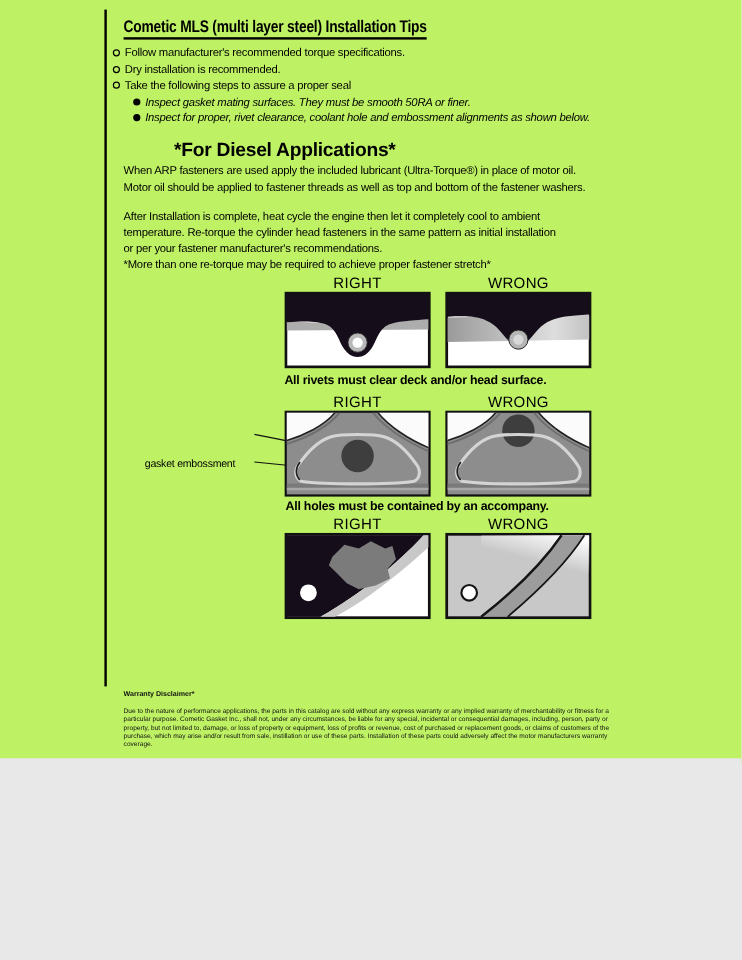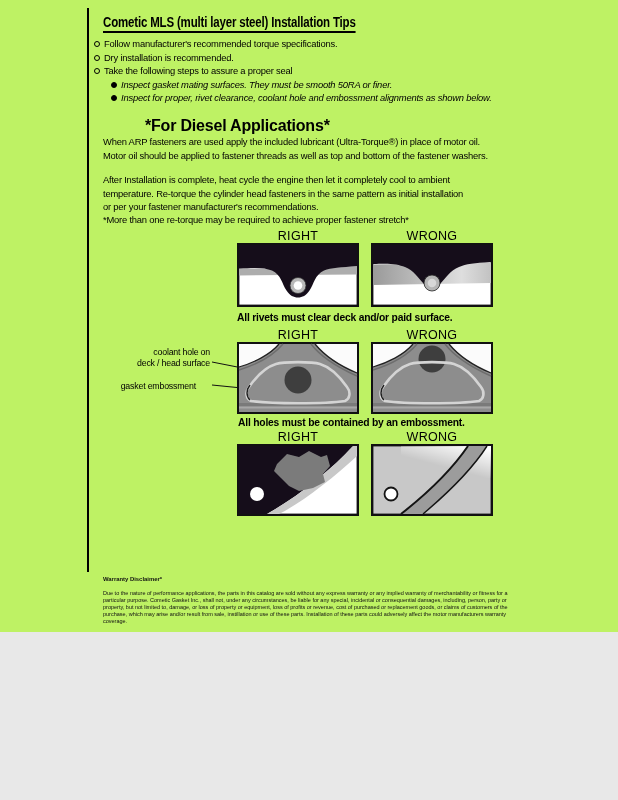--- a/index.html
+++ b/index.html
@@ -114,29 +114,25 @@
           <stop offset="1" stop-color="#c2c2c2"></stop>
       </linearGradient>
     </defs>
     <rect x="1.2" y="1.2" width="119.6" height="61.6" fill="#ffffff" stroke="#111" stroke-width="2.4"></rect>
     <path d="M2,21.5 L120,19.5 L120,40 L2,42 Z" fill="url(#g1)"></path>
     <path d="M2,2 H120 V19 C103,20 95,21 88,24 C79,27.5 75,35 69.5,40.5 C66,44 64,45.5 61,45.5 C58,45.5 56,44 52.5,40.5 C47,35 43,27.5 34,24 C27,21 19,20 2,21 Z" fill="#150d1a"></path>
     <circle cx="61" cy="40" r="8" fill="#b5b5b5" stroke="#222" stroke-width="0.8"></circle>
     <circle cx="61" cy="40" r="4.3" fill="#d8d8d8"></circle>
   </svg>
 
-  <div class="caption cap1">All rivets must clear deck and/or paid surface.</div>
+  <div class="caption cap1">All rivets must clear deck and/or head surface.</div>
 
   <div class="dlabel colL r2">RIGHT</div>
   <div class="dlabel colR r2">WRONG</div>
 
-  <div class="ann ann1">
-    <div>coolant hole on</div>
-    <div>deck / head surface</div>
-  </div>
   <div class="ann ann2">gasket embossment</div>
 
   <svg class="leader" viewBox="0 0 100 60">
     <line x1="4" y1="22" x2="85" y2="38" stroke="#111" stroke-width="1"></line>
     <line x1="4" y1="45" x2="54" y2="50" stroke="#111" stroke-width="1"></line>
   </svg>
 
   <svg class="dbox colL b2" viewBox="0 0 122 72" preserveAspectRatio="none">
     <rect x="1" y="1" width="120" height="70" fill="#8d8d8d" stroke="#111" stroke-width="2"></rect>
     <path d="M2,2 H42 C33,13 16,21 2,25 Z" fill="#fbfbfb"></path>
@@ -160,21 +156,21 @@
     <path d="M78,2 H120 V31 C103,24 87,13 78,2 Z" fill="#fbfbfb"></path>
     <path d="M74,2 C84,15 102,26 120,34" stroke="#6e6e6e" stroke-width="1.5" fill="none"></path>
     <path d="M78,2 C87,13 103,24 120,31" stroke="#222" stroke-width="1.3" fill="none"></path>
     <rect x="2" y="61" width="118" height="3.5" fill="#7a7a7a"></rect>
     <rect x="2" y="64.5" width="118" height="2" fill="#a8a8a8"></rect>
     <circle cx="61" cy="17" r="13.5" fill="#3e3e3e"></circle>
     <path d="M14,59 C9,57 8,50 12,45 C19,35 29,25 39,22 C47,19.5 75,19.5 83,22 C93,25 103,35 110,45 C114,50 113,57 108,59 C88,62 34,62 14,59 Z" stroke="#d4d4d4" stroke-width="2.6" fill="none"></path>
     <path d="M13,58 C9,54 9,48 13,43" stroke="#1f1f1f" stroke-width="1.4" fill="none"></path>
   </svg>
 
-  <div class="caption cap2">All holes must be contained by an embossment.</div>
+  <div class="caption cap2">All holes must be contained by an accompany.</div>
 
   <div class="dlabel colL r3">RIGHT</div>
   <div class="dlabel colR r3">WRONG</div>
 
   <svg class="dbox colL b3" viewBox="0 0 122 72" preserveAspectRatio="none">
     <rect x="1.2" y="1.2" width="119.6" height="69.6" fill="#ffffff" stroke="#111" stroke-width="2.4"></rect>
     <path d="M2,2 H116 C94,26 62,52 30,70 L2,70 Z" fill="#150d1a"></path>
     <path d="M116,2 L120,2 L120,12 C96,34 66,58 42,70 L30,70 C62,52 94,26 116,2 Z" fill="#c8c8c8"></path>
     <path d="M40,20 L50,10 L62,13 L72,7 L84,13 L90,11 L93,22 L86,30 L88,38 L76,44 L62,47 L52,42 L44,34 L37,27 Z" fill="#7b7b7b"></path>
     <circle cx="20" cy="50" r="7" fill="#ffffff"></circle>

